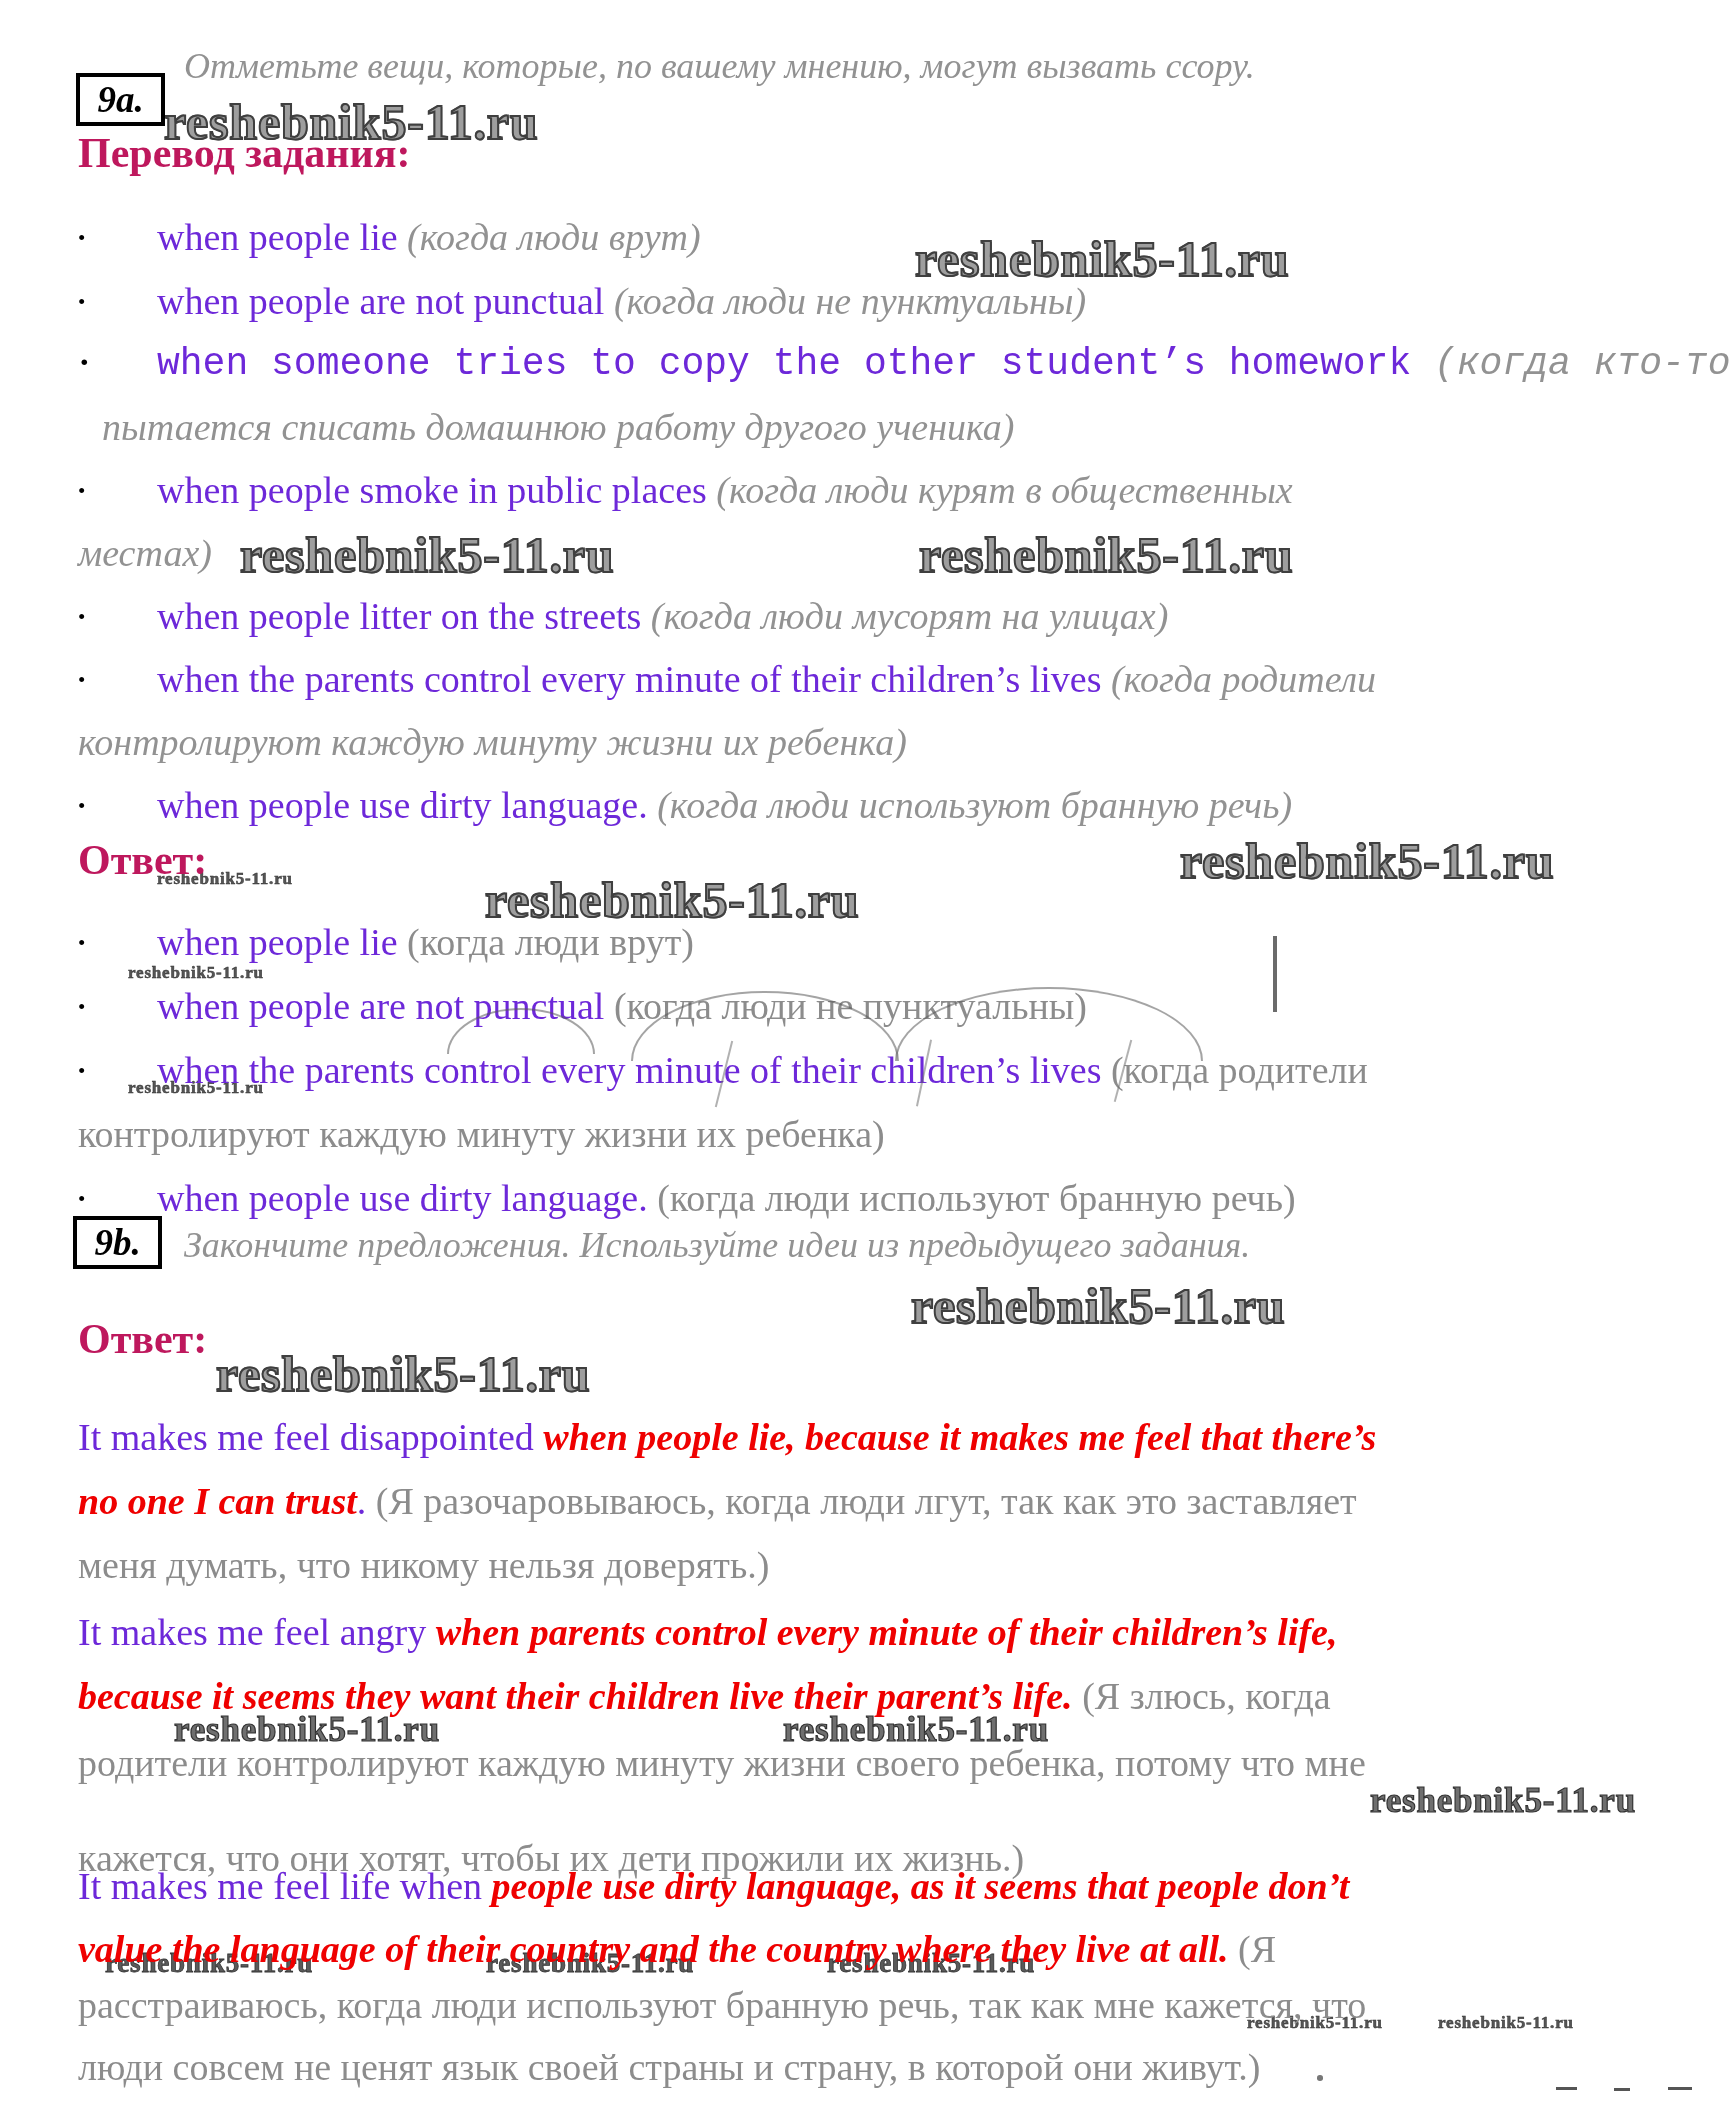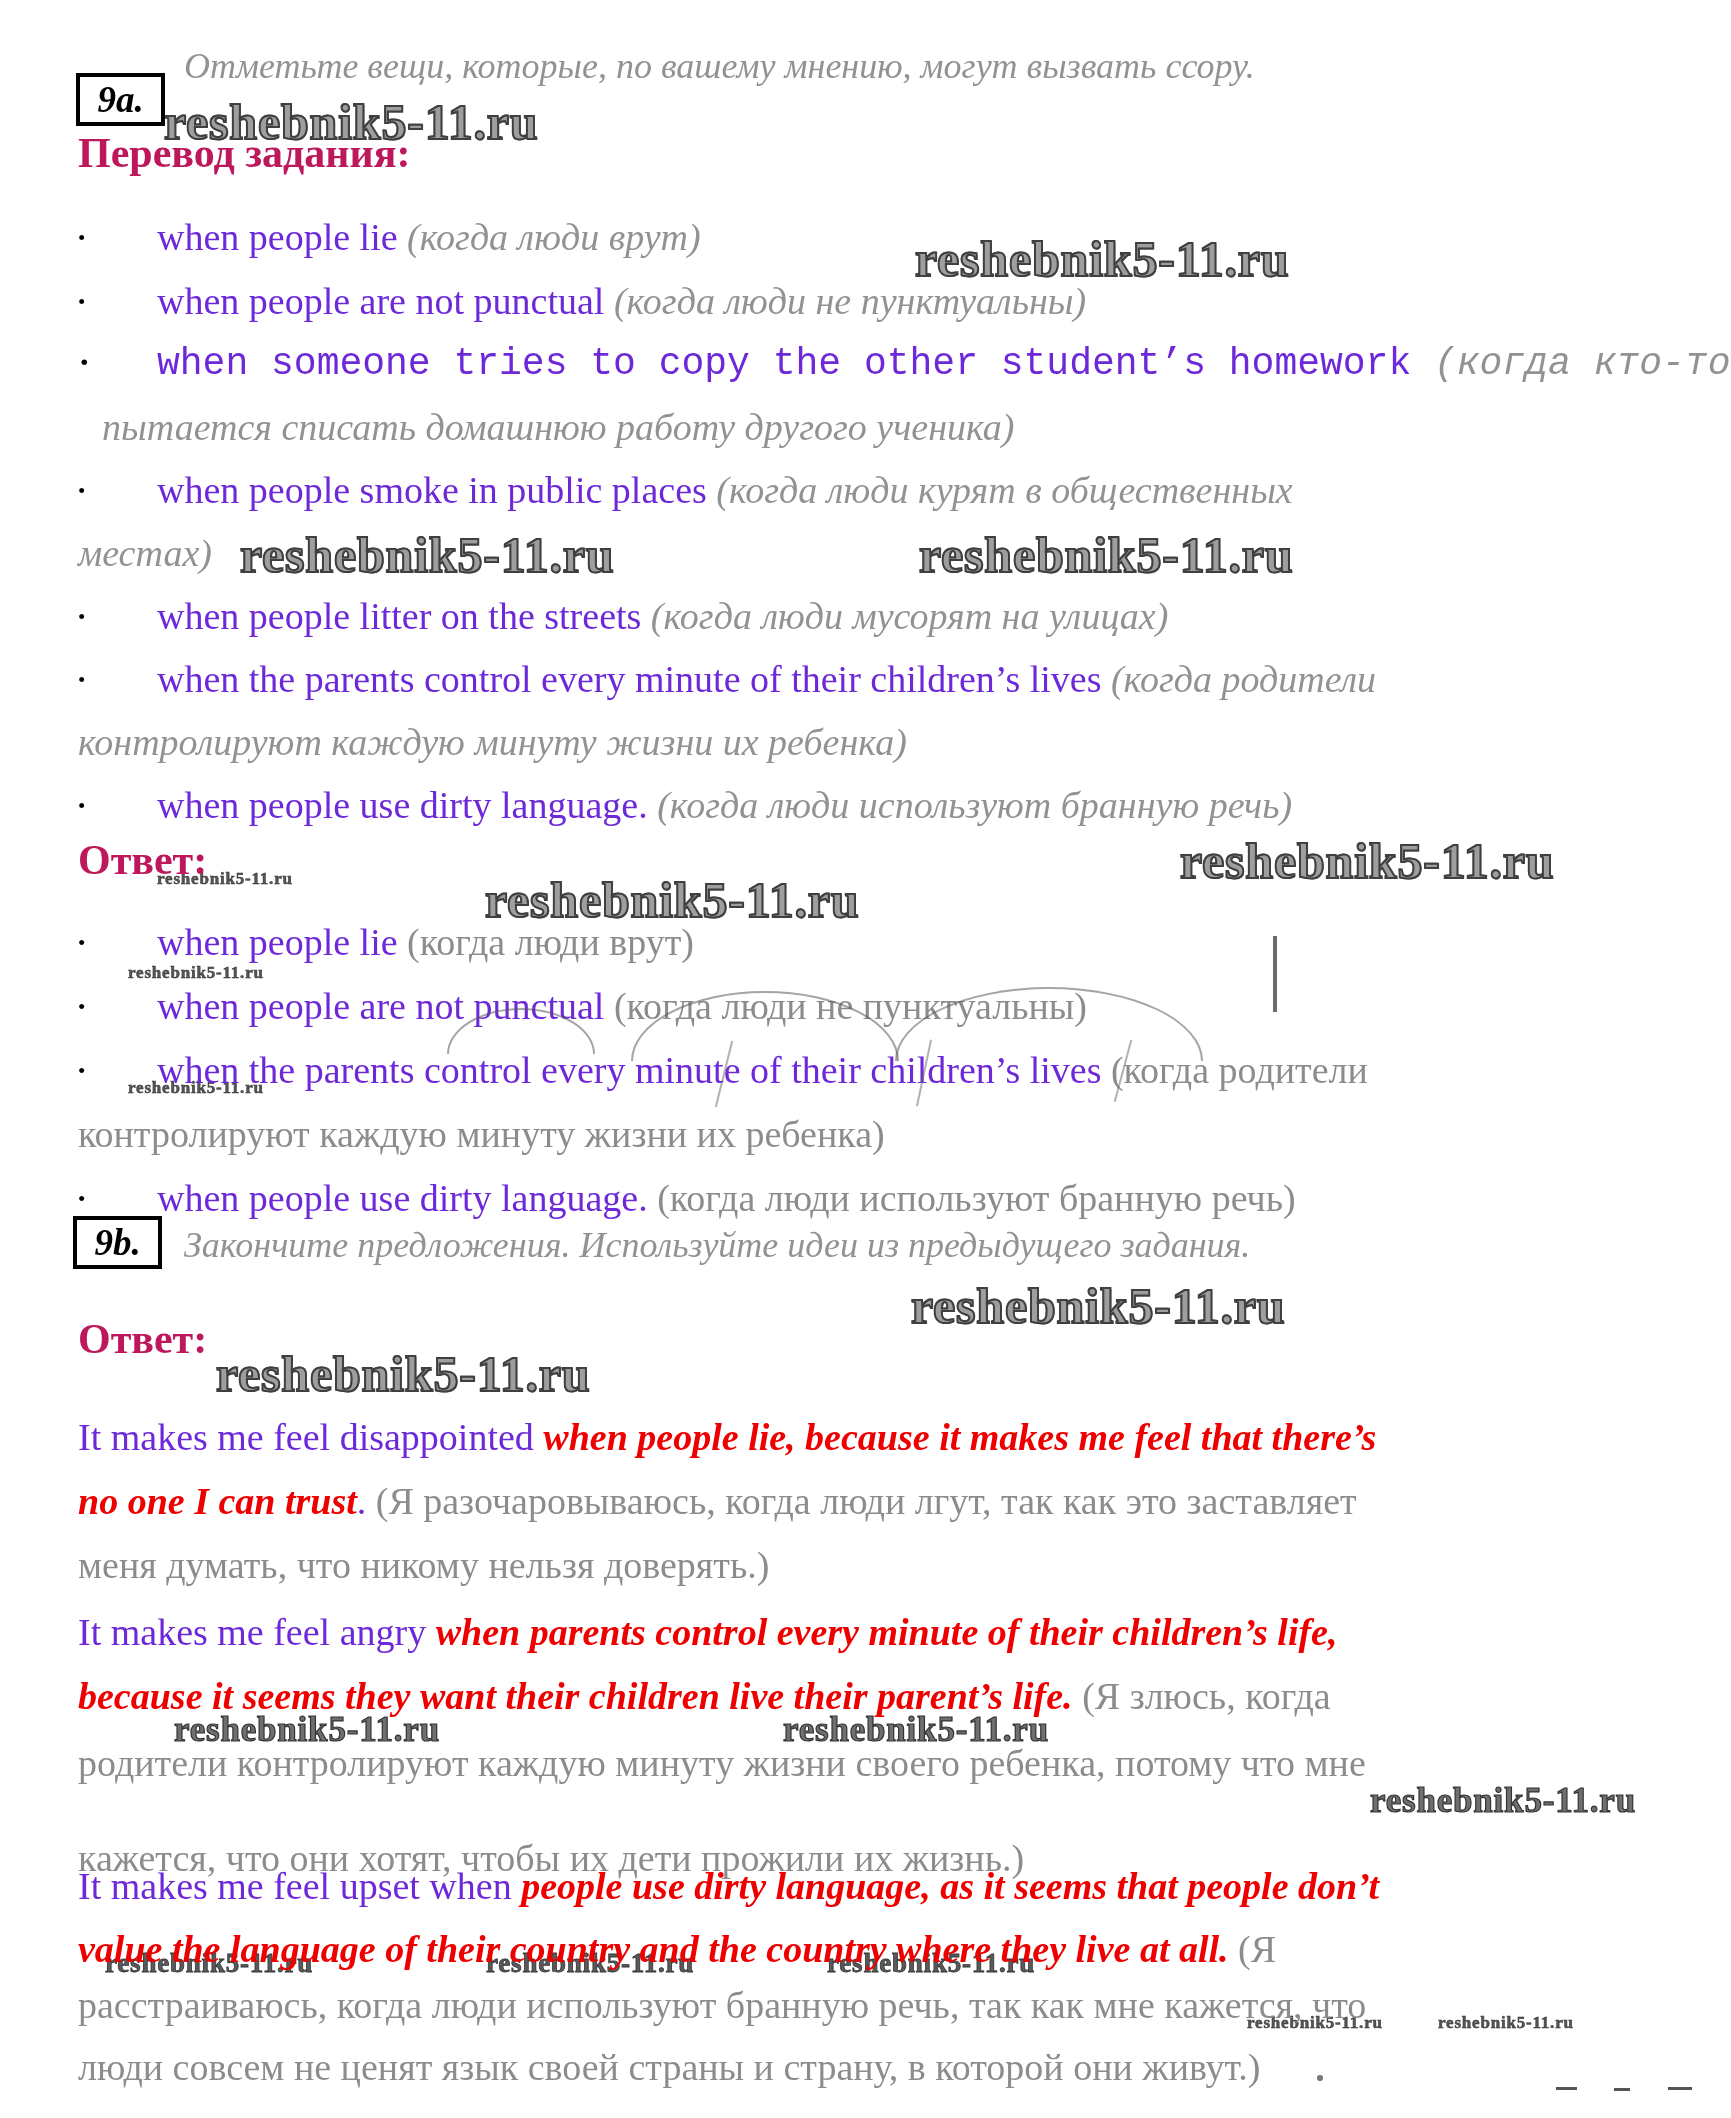--- a/index.html
+++ b/index.html
@@ -134,21 +134,21 @@
   <div id="heading-answer-2" class="heading">Ответ:</div>
 
   <div id="lines-9b-paras">
       <div class="line" style="top: 1412px;"><span class="seg-en">It makes me feel disappointed </span><span class="seg-red">when people lie, because it makes me feel that there’s</span></div>
       <div class="line" style="top: 1476px;"><span class="seg-red">no one I can trust</span><span class="seg-en">. </span><span class="seg-ru">(Я разочаровываюсь, когда люди лгут, так как это заставляет</span></div>
       <div class="line" style="top: 1540px;"><span class="seg-ru">меня думать, что никому нельзя доверять.)</span></div>
       <div class="line" style="top: 1607px;"><span class="seg-en">It makes me feel angry </span><span class="seg-red">when parents control every minute of their children’s life,</span></div>
       <div class="line" style="top: 1671px;"><span class="seg-red">because it seems they want their children live their parent’s life.</span><span class="seg-ru"> (Я злюсь, когда</span></div>
       <div class="line" style="top: 1738px;"><span class="seg-ru">родители контролируют каждую минуту жизни своего ребенка, потому что мне</span></div>
       <div class="line" style="top: 1802px; margin-top: 31px;"><span class="seg-ru">кажется, что они хотят, чтобы их дети прожили их жизнь.)</span></div>
-      <div class="line" style="top: 1861px;"><span class="seg-en">It makes me feel upset when </span><span class="seg-red">people use dirty language, as it seems that people don’t</span></div>
+      <div class="line" style="top: 1861px;"><span class="seg-en">It makes me feel life when </span><span class="seg-red">people use dirty language, as it seems that people don’t</span></div>
       <div class="line" style="top: 1924px;"><span class="seg-red">value the language of their country and the country where they live at all.</span><span class="seg-ru"> (Я</span></div>
       <div class="line" style="top: 1980px;"><span class="seg-ru">расстраиваюсь, когда люди используют бранную речь, так как мне кажется, что</span></div>
       <div class="line" style="top: 2042px;"><span class="seg-ru">люди совсем не ценят язык своей страны и страну, в которой они живут.)</span></div>
     </div>
 
   <div id="artifact-layer">
       <div class="arc" style="left: 447px; top: 1008px; width: 144px; height: 44px;"></div>
       <div class="arc" style="left: 631px; top: 991px; width: 264px; height: 68px;"></div>
       <div class="arc" style="left: 895px; top: 987px; width: 304px; height: 72px;"></div>
       <div class="vbar" style="left: 1273px; top: 936px; width: 4px; height: 76px;"></div>

